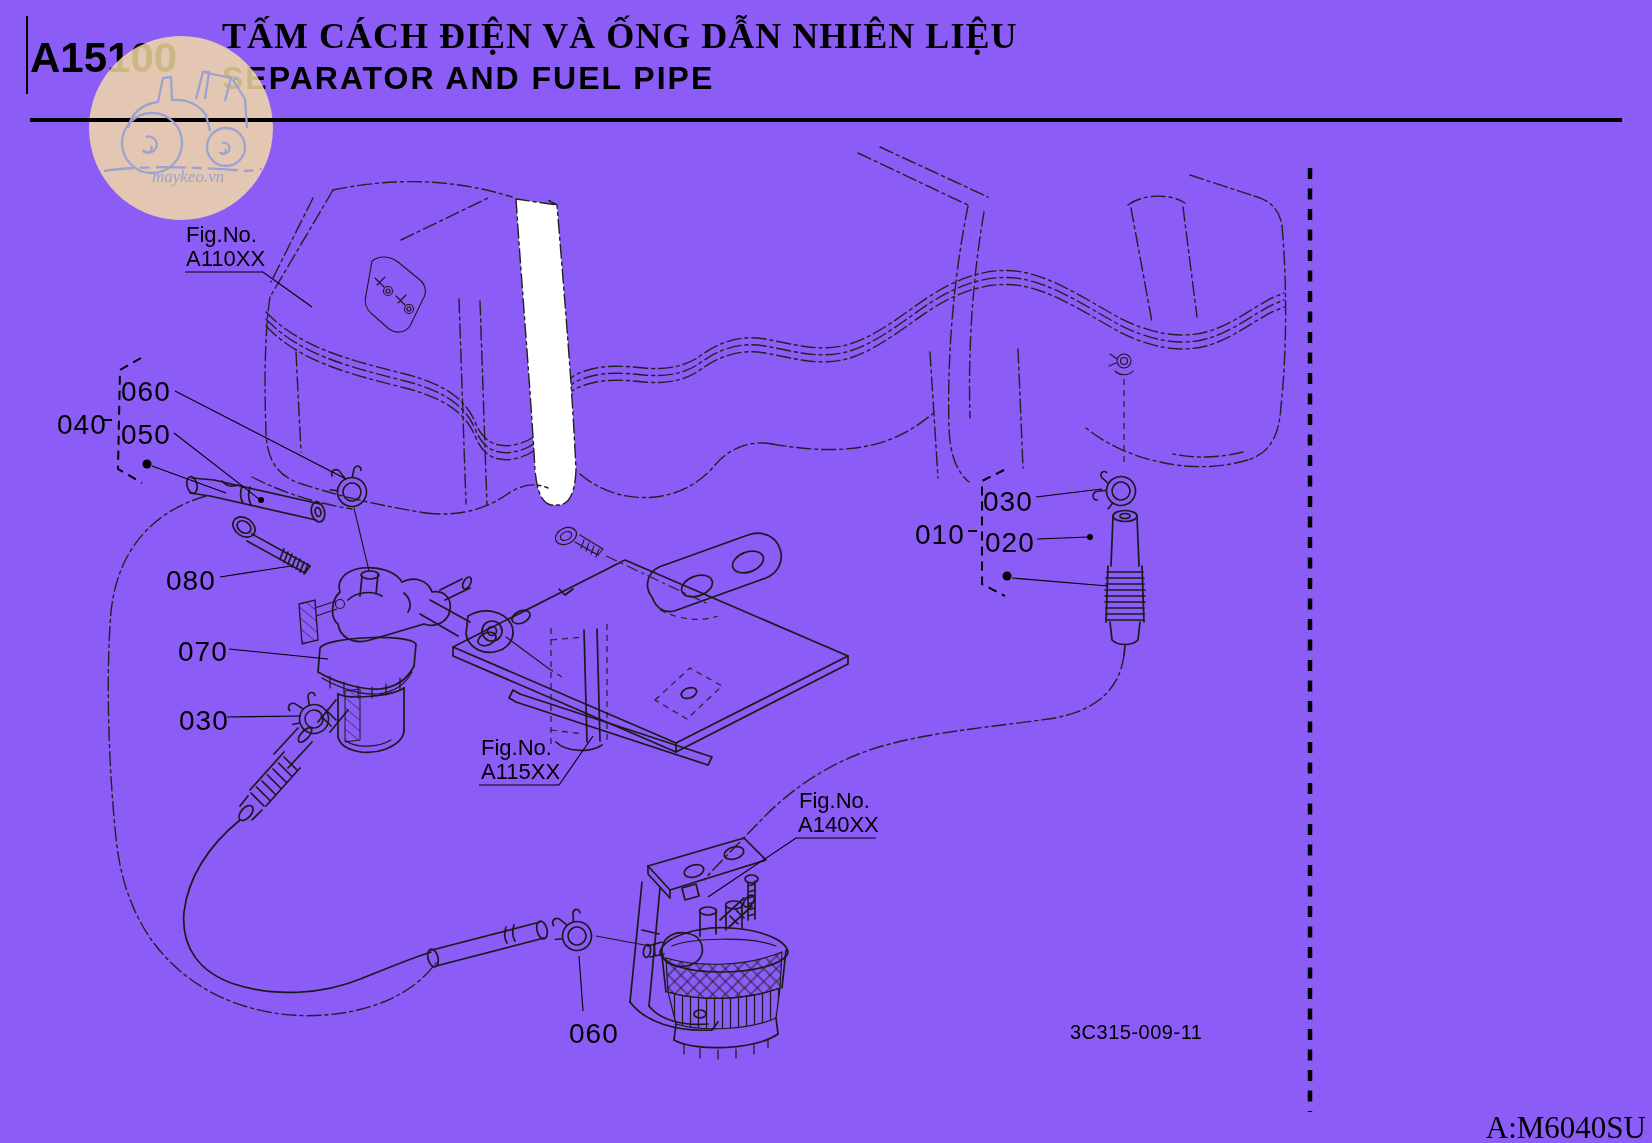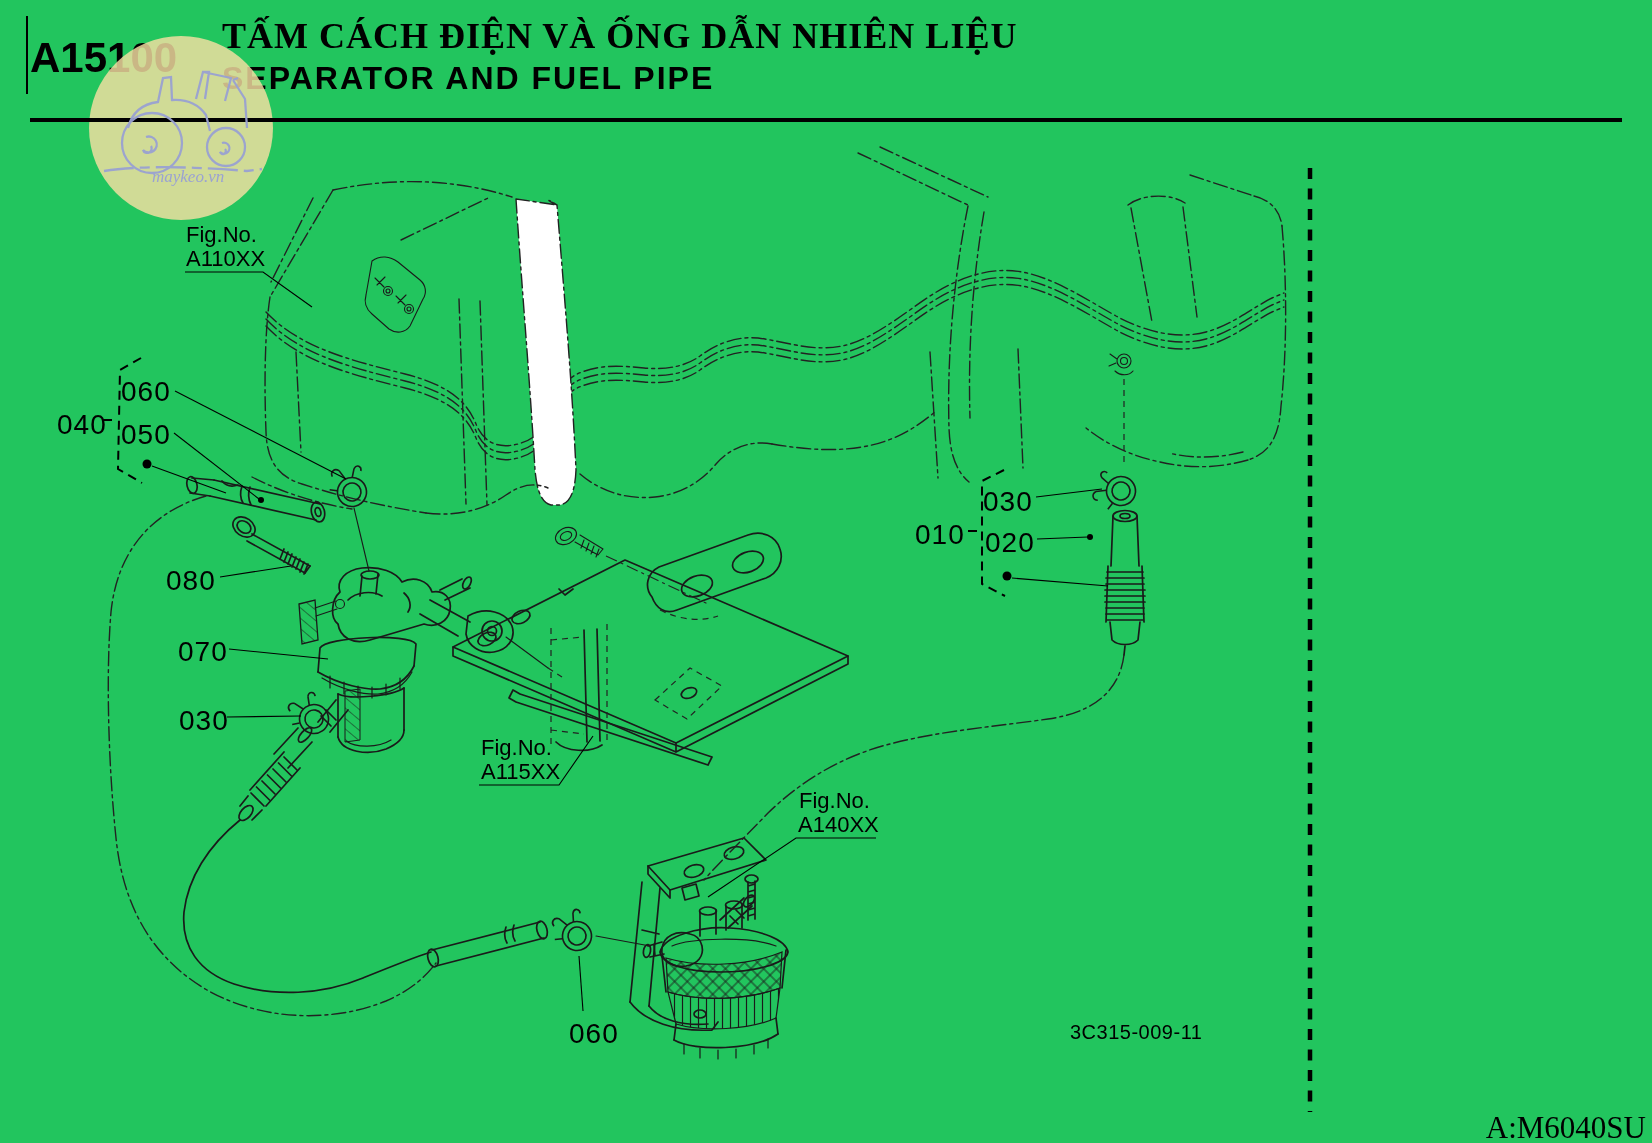--- a/index.html
+++ b/index.html
@@ -1,17 +1,17 @@
 <!DOCTYPE html>
 <html><head>
 <meta charset="utf-8">
 <style>
   html,body{margin:0;padding:0;background:#888;}
   #page{
-    position:relative;width:1652px;height:1143px;background:#22c55e;
+    position:relative;width:1652px;height:1143px;background:#8b5cf6;
     font-family:"Liberation Sans",sans-serif;overflow:hidden;margin:0 auto;text-align:center;
   }
   svg{position:absolute;left:0;top:0;}
   text{user-select:none;}
   .lbl{font-family:"Liberation Sans",sans-serif;font-size:28px;fill:#000;letter-spacing:1px;}
   .figref{font-family:"Liberation Sans",sans-serif;font-size:22px;fill:#000;}
   .hdr-code{font-family:"Liberation Sans",sans-serif;font-weight:bold;font-size:42px;fill:#000;}
   .hdr-vi{font-family:"Liberation Serif","DejaVu Serif",serif;font-weight:bold;font-size:36px;fill:#000;letter-spacing:1px;}
   .hdr-en{font-family:"Liberation Sans",sans-serif;font-weight:bold;font-size:32px;fill:#000;letter-spacing:2px;}
   .foot-no{font-family:"Liberation Sans",sans-serif;font-size:20px;fill:#000;letter-spacing:0.5px;}

